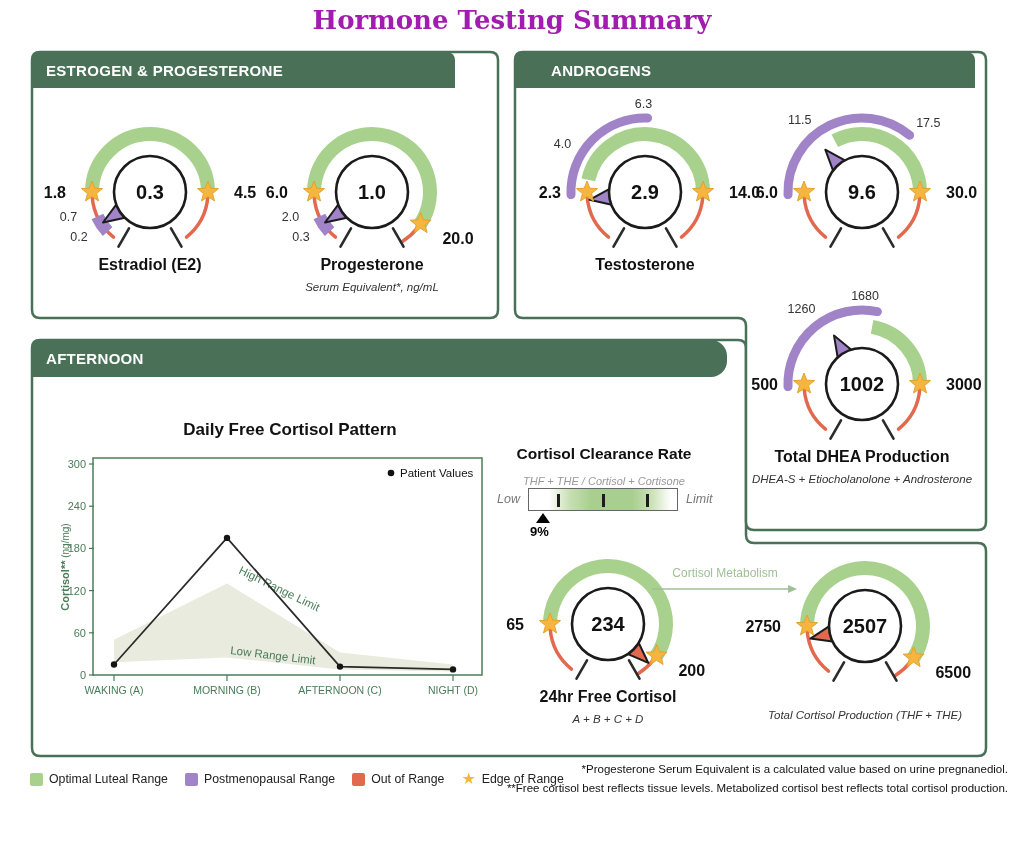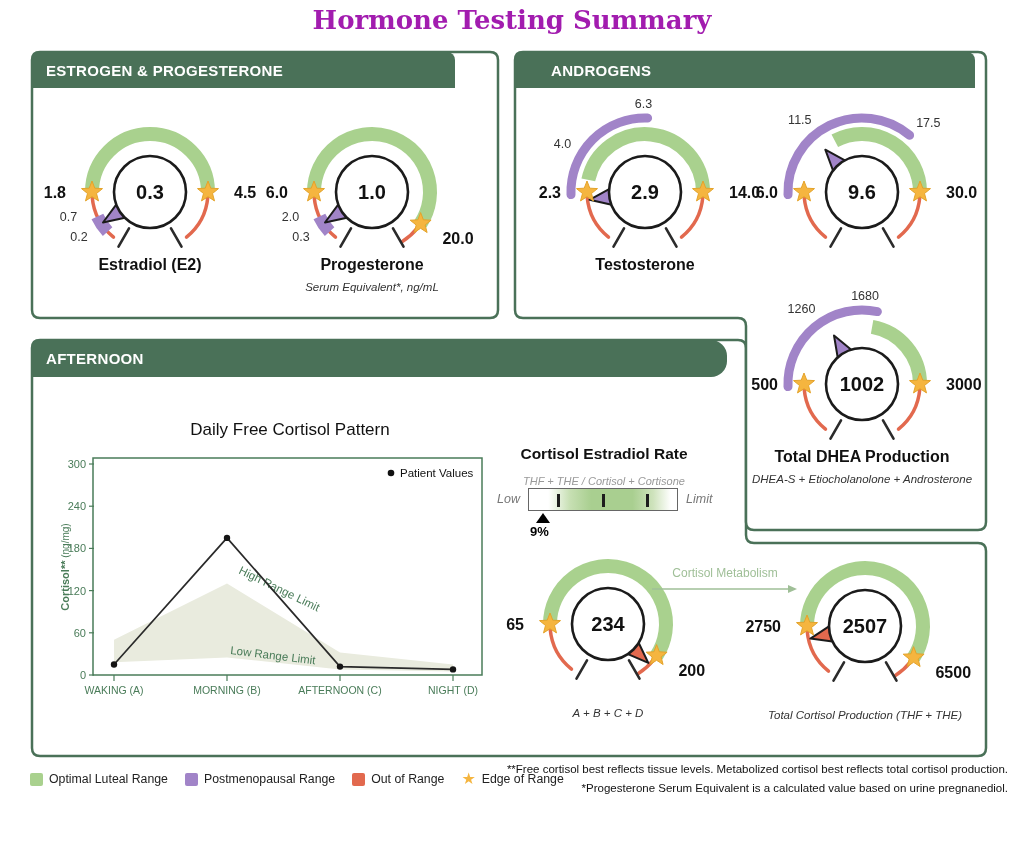--- a/index.html
+++ b/index.html
@@ -12,21 +12,21 @@
       font-family:"DejaVu Serif",serif;font-weight:bold;font-size:26px;color:#a21caf;}
   .panel-header{position:absolute;height:36px;background:#4A7158;color:#fff;font-weight:bold;
       font-size:15px;line-height:37px;padding-left:14px;letter-spacing:.3px;box-sizing:border-box;}
   .gauge-block{position:absolute;width:250px;text-align:center;}
   .gauge-title{font-weight:bold;font-size:16px;color:#111;margin-top:-12px;}
   .gauge-sub{font-size:11.5px;color:#333;margin-top:7px;font-style:italic;}
   .gv{font-size:20px;font-weight:bold;fill:#111;}
   .gbl{font-size:16px;font-weight:bold;fill:#111;}
   .gsl{font-size:12.5px;fill:#333;}
   .chart-title{position:absolute;left:80px;top:420px;width:420px;text-align:center;
-      font-weight:normal;font-size:17px;color:#111;}
+      font-weight:bold;font-size:17px;color:#111;}
   .ctick{font-size:11px;fill:#4A7C59;}
   .cxlab{font-size:10.5px;fill:#4A7C59;}
   .cleg{font-size:11.5px;fill:#111;}
   .cann{font-size:11.5px;fill:#4A7C59;}
   .clr-title{position:absolute;left:492px;top:445px;width:224px;text-align:center;
       font-weight:bold;font-size:15.5px;color:#111;}
   .clr-sub{position:absolute;left:492px;top:475px;width:224px;text-align:center;
       font-style:italic;font-size:11px;color:#999;}
   .lowhigh{position:absolute;font-style:italic;font-size:12.5px;color:#777;}
   .clr-wrap{position:absolute;left:528px;top:488px;width:150px;height:50px;}
@@ -177,20 +177,21 @@
       <line x1="103.99999999999999" y1="134.37306695894642" x2="93.49999999999997" y2="152.5596004384196" stroke="#2b2b2b" stroke-width="2.6" stroke-linecap="round"></line>
       <line x1="146" y1="134.37306695894642" x2="156.5" y2="152.55960043841964" stroke="#2b2b2b" stroke-width="2.6" stroke-linecap="round"></line>
       <path d="M165.3 136.9L154.1 113.5L141.5 126.6Z" fill="#E2694E" stroke="#1b1b1b" stroke-width="2" stroke-linejoin="round"></path>
       <circle cx="125" cy="98" r="36" fill="#fff" stroke="#1b1b1b" stroke-width="2.6"></circle>
       <text x="125" y="105" text-anchor="middle" class="gv">234</text>
       <path d="M67.0 87.0L64.2 94.2L56.5 94.6L62.5 99.5L60.5 106.9L67.0 102.7L73.5 106.9L71.5 99.5L77.5 94.6L69.8 94.2Z" fill="#F5B53F" stroke="#E4A32A" stroke-width="1" stroke-linejoin="round"></path>
       <text x="41" y="103.99999999999999" class="gbl" text-anchor="end">65</text>
       <path d="M173.6 118.6L170.9 125.8L163.2 126.2L169.2 131.0L167.2 138.5L173.6 134.3L180.1 138.5L178.1 131.0L184.1 126.2L176.4 125.8Z" fill="#F5B53F" stroke="#E4A32A" stroke-width="1" stroke-linejoin="round"></path>
       <text x="195.44832770741561" y="149.7496789412623" class="gbl" text-anchor="start">200</text>
     </svg>
+  <div class="gauge-title">24hr Free Cortisol</div>
   <div class="gauge-sub">A + B + C + D</div>
 </div>
 <div class="gauge-block" style="left:740px;top:528px;">
   <svg width="250" height="170" viewBox="0 0 250 170">
       <path d="M67.2 103.1A58 58 0 0 0 88.5 143.1" stroke="#E2694E" stroke-width="3.5" fill="none" stroke-linecap="round"></path>
       <path d="M170.7 133.7A58 58 0 0 1 155.7 147.2" stroke="#E2694E" stroke-width="3.5" fill="none" stroke-linecap="round"></path>
       <path d="M67.0 98.0A58 58 0 1 1 173.6 129.6" stroke="#A9D18E" stroke-width="14" fill="none"></path>
       <line x1="103.99999999999999" y1="134.37306695894642" x2="93.49999999999997" y2="152.5596004384196" stroke="#2b2b2b" stroke-width="2.6" stroke-linecap="round"></line>
       <line x1="146" y1="134.37306695894642" x2="156.5" y2="152.55960043841964" stroke="#2b2b2b" stroke-width="2.6" stroke-linecap="round"></line>
       <path d="M70.4 110.6L96.1 114.0L92.0 96.3Z" fill="#E2694E" stroke="#1b1b1b" stroke-width="2" stroke-linejoin="round"></path>
@@ -233,21 +234,21 @@
     <path d="M54 217.5L167 90.9L280 219.6L393 222.4" stroke="#2a2a2a" stroke-width="1.7" fill="none"></path>
     <circle cx="54" cy="217.5" r="3.2" fill="#151515"></circle>
     <circle cx="167" cy="90.9" r="3.2" fill="#151515"></circle>
     <circle cx="280" cy="219.6" r="3.2" fill="#151515"></circle>
     <circle cx="393" cy="222.4" r="3.2" fill="#151515"></circle>
     <circle cx="331" cy="26" r="3.3" fill="#111"></circle>
     <text x="340" y="30" class="cleg">Patient Values</text>
     <text transform="translate(9,120) rotate(-90)" text-anchor="middle"><tspan style="font-weight:bold;font-size:11px;fill:#4A7C59">Cortisol**</tspan><tspan style="font-size:10px;fill:#4A7C59"> (ng/mg)</tspan></text>
   </svg>
 
-<div class="clr-title">Cortisol Estradiol Rate</div>
+<div class="clr-title">Cortisol Clearance Rate</div>
 <div class="clr-sub">THF + THE / Cortisol + Cortisone</div>
 <div class="lowhigh" style="left:462px;top:492px;width:58px;text-align:right;">Low</div>
 <div class="lowhigh" style="left:686px;top:492px;">Limit</div>
 <div class="clr-wrap">
   <div class="clr-bar" id="clr-bar">
       <span class="clr-tick" style="left: calc(20% - 1.5px);"></span>
       <span class="clr-tick" style="left: calc(50% - 1.5px);"></span>
       <span class="clr-tick" style="left: calc(80% - 1.5px);"></span>
     </div>
   <div class="clr-marker" id="clr-marker" style="left: calc(10% - 7px);"></div>
@@ -273,15 +274,15 @@
     <span class="swatch" style="background: rgb(226, 105, 78);"></span>
     <span>Out of Range</span>
   </div>
   <div class="legend-item">
     <span class="star-glyph" style="color: rgb(245, 181, 63);">★</span>
     <span>Edge of Range</span>
   </div>
 </div>
 
 <div class="footnotes">
+  <div>*Progesterone Serum Equivalent is a calculated value based on urine pregnanediol.</div>
   <div>**Free cortisol best reflects tissue levels. Metabolized cortisol best reflects total cortisol production.</div>
-  <div>*Progesterone Serum Equivalent is a calculated value based on urine pregnanediol.</div>
 </div>
 
 </body></html>

